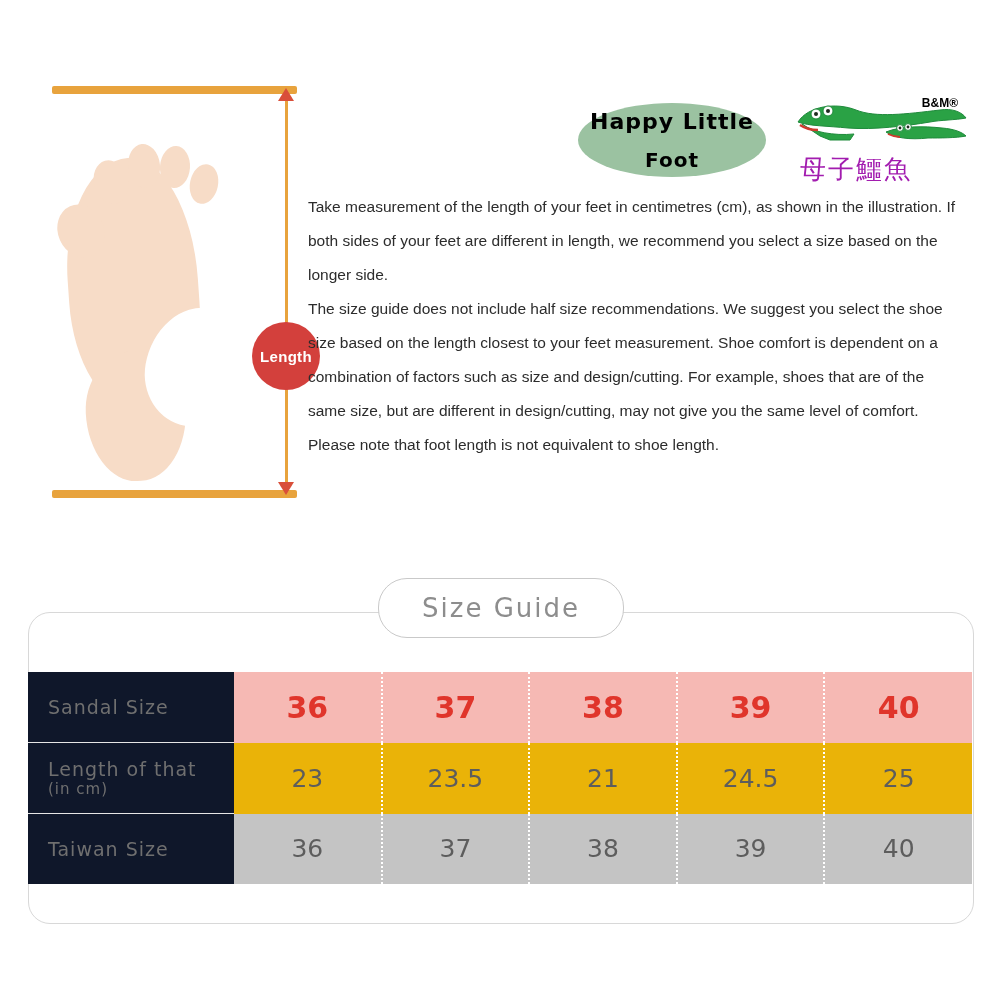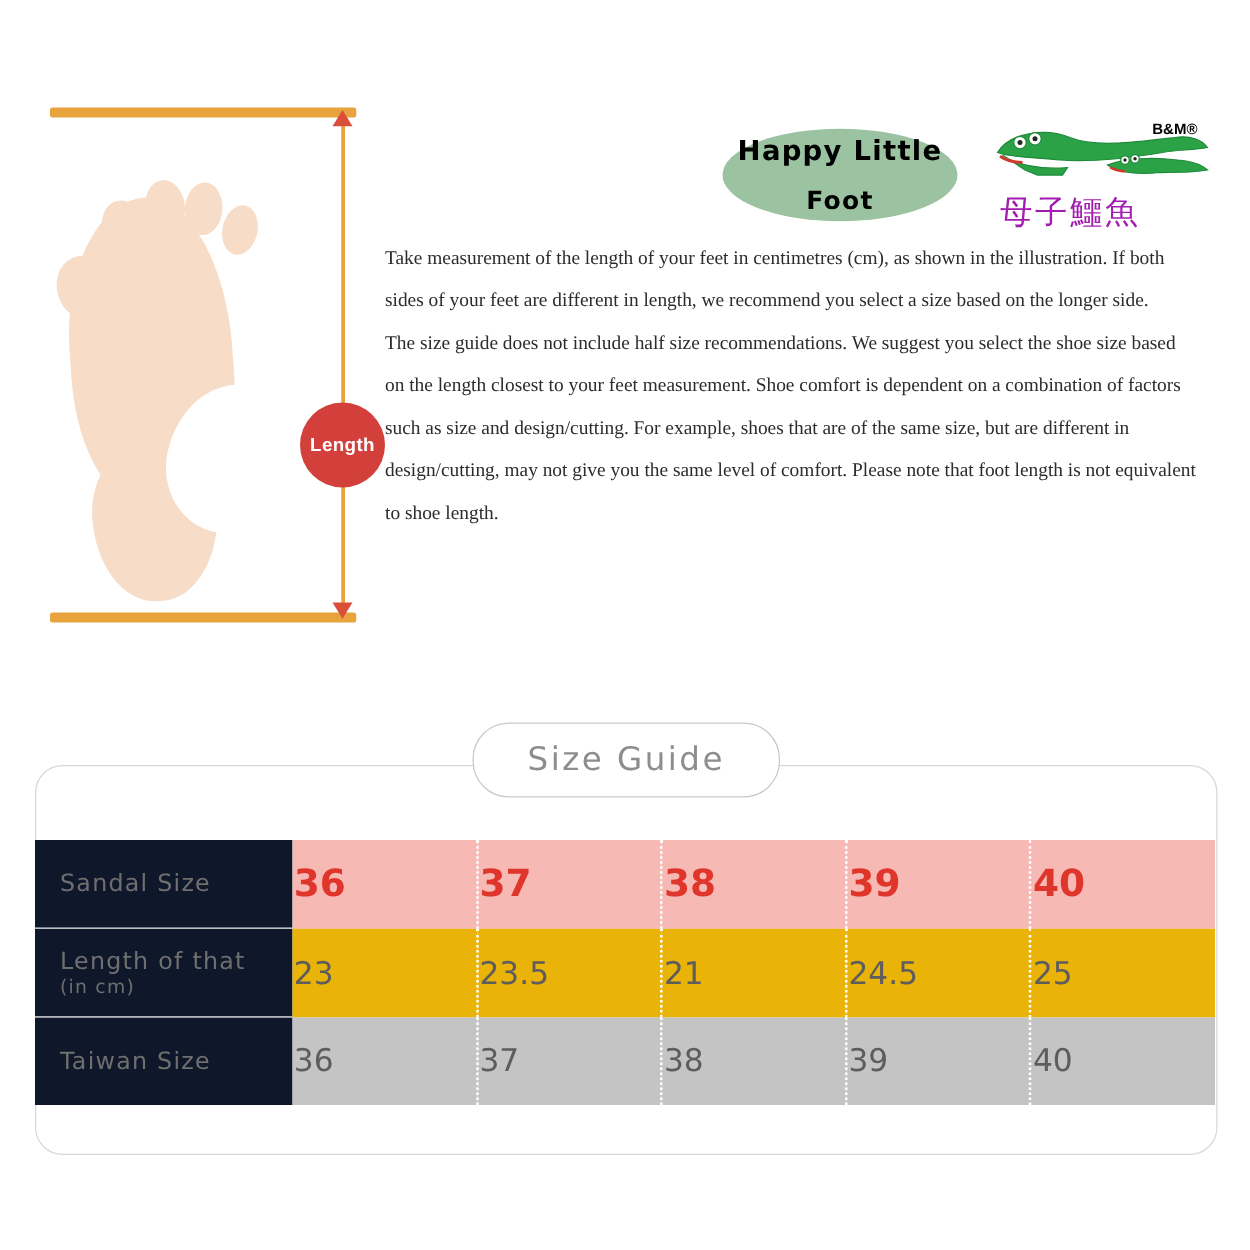--- a/index.html
+++ b/index.html
@@ -11,21 +11,21 @@
     width: 1000px;
     height: 1000px;
     position: relative;
     font-family: "Liberation Sans", sans-serif;
     overflow: hidden;
   }
 
   
   #foot-illustration {
     position: absolute;
-    left: 30px;
+    left: 42px;
     top: 70px;
     width: 265px;
     height: 440px;
   }
   .ruler-bar {
     position: absolute;
     left: 10px;
     width: 245px;
     height: 8px;
     background: #e8a33d;
@@ -169,21 +169,20 @@
   
   #instructions {
     position: absolute;
     left: 308px;
     top: 190px;
     width: 650px;
     font-size: 15.5px;
     line-height: 34px;
     color: #2c2c2c;
     text-align: left;
-    font-family: Liberation Serif, serif;
   }
   #instructions p { margin: 0; }
 
   
   #size-guide-card {
     position: absolute;
     left: 28px;
     top: 612px;
     width: 944px;
     height: 310px;
@@ -212,21 +211,21 @@
   #size-table {
     position: absolute;
     left: 28px;
     top: 672px;
     width: 944px;
     border-collapse: collapse;
     table-layout: fixed;
   }
   #size-table td {
     height: 68px;
-    text-align: left;
+    text-align: center;
     vertical-align: middle;
     font-family: "DejaVu Sans", sans-serif;
   }
   #size-table td.label {
     text-align: left;
     padding-left: 20px;
     width: 185px;
     color: #6f6f6f;
     font-size: 19px;
     letter-spacing: 1px;

